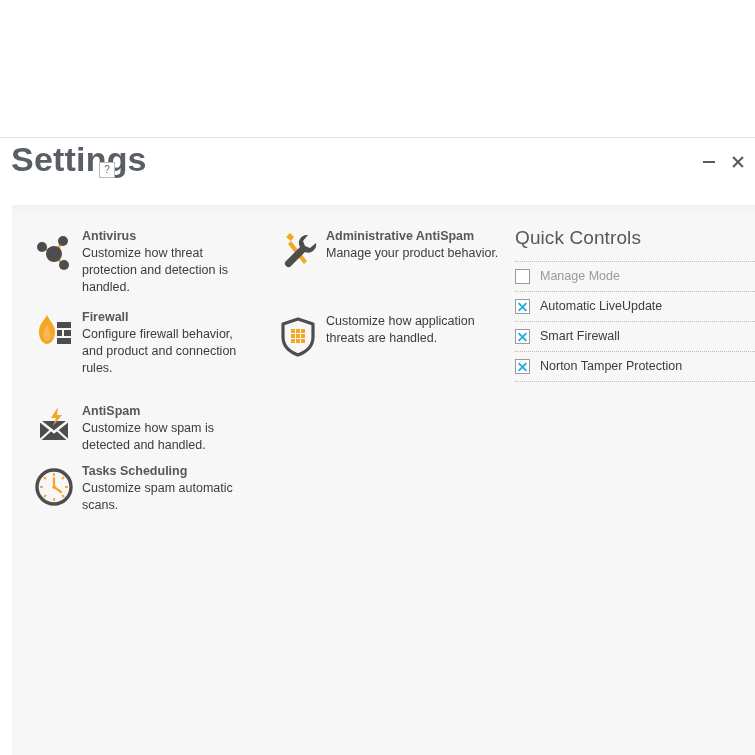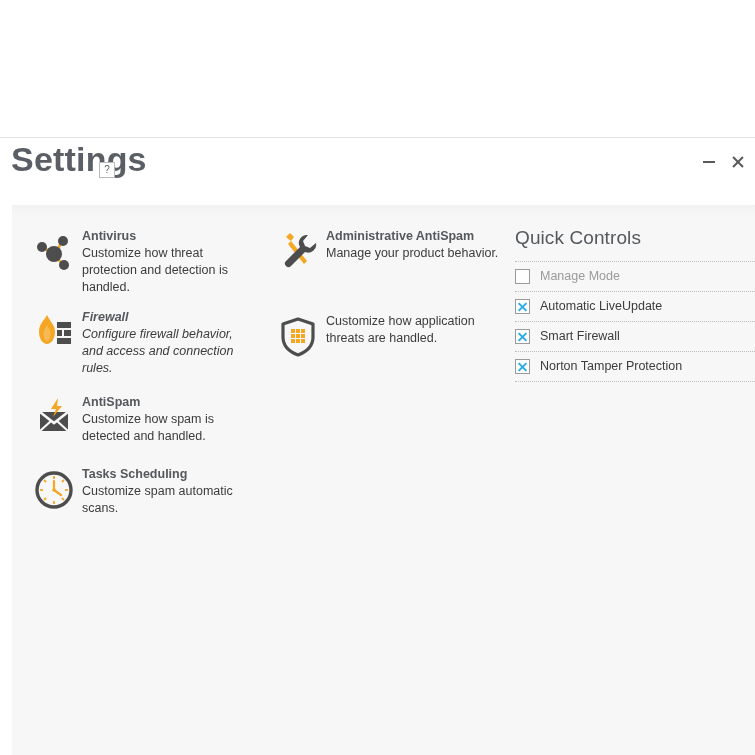--- a/index.html
+++ b/index.html
@@ -163,22 +163,22 @@
     margin-bottom: 1px;
   }
   .setting-desc {
     font-size: 12.5px;
     color: #3c3c3c;
     line-height: 17px;
   }
 
   
   .item-antivirus  { margin-bottom: 13px; }
-  .item-firewall   { margin-bottom: 17px; font-style: italic; }
-  .item-antispam   { margin-bottom: 20px; }
+  .item-firewall   { margin-bottom: 26px; }
+  .item-antispam   { margin-bottom: 8px; }
   .item-admin      { margin-bottom: 33px; }
 
   
   .quick-panel {
     position: absolute;
     left: 503px;
     top: 22px;
     width: 252px;
   }
   .quick-title {
@@ -280,21 +280,21 @@
             <path d="M15 4 C11 11 7 13 7 21 C7 28 11 33 15 33 C19 33 23 28 23 21 C23 14 19 12 15 4 Z" fill="#f5a623"></path>
             <path d="M15 14 C13 18 11.5 19.5 11.5 23 C11.5 27 13 30 15 30 C17 30 18.5 27 18.5 23 C18.5 19.5 17 18 15 14 Z" fill="#ffffff" opacity="0.22"></path>
             <rect x="25" y="11" width="14" height="6" fill="#4d4d4d"></rect>
             <rect x="25" y="19" width="5" height="6" fill="#4d4d4d"></rect>
             <rect x="32" y="19" width="7" height="6" fill="#4d4d4d"></rect>
             <rect x="25" y="27" width="14" height="6" fill="#4d4d4d"></rect>
           </svg>
         </div>
         <div class="setting-text">
           <div class="setting-title">Firewall</div>
-          <div class="setting-desc">Configure firewall behavior, and access and connection rules.</div>
+          <div class="setting-desc">Configure firewall behavior, and product and connection rules.</div>
         </div>
       </div>
 
       <div class="setting-item item-antispam">
         <div class="setting-icon">
           <svg width="44" height="40" viewBox="0 0 44 40">
             <path d="M8 16 H36 V35 H8 Z" fill="#4d4d4d"></path>
             <path d="M8 16 L22 27 L36 16" fill="none" stroke="#f7f7f7" stroke-width="2.6"></path>
             <path d="M8 35 L19 25 M36 35 L25 25" stroke="#f7f7f7" stroke-width="2.2"></path>
             <path d="M26 2 L19 13 L24 13 L21 21 L30 10 L25 10 Z" fill="#f5a623"></path>

